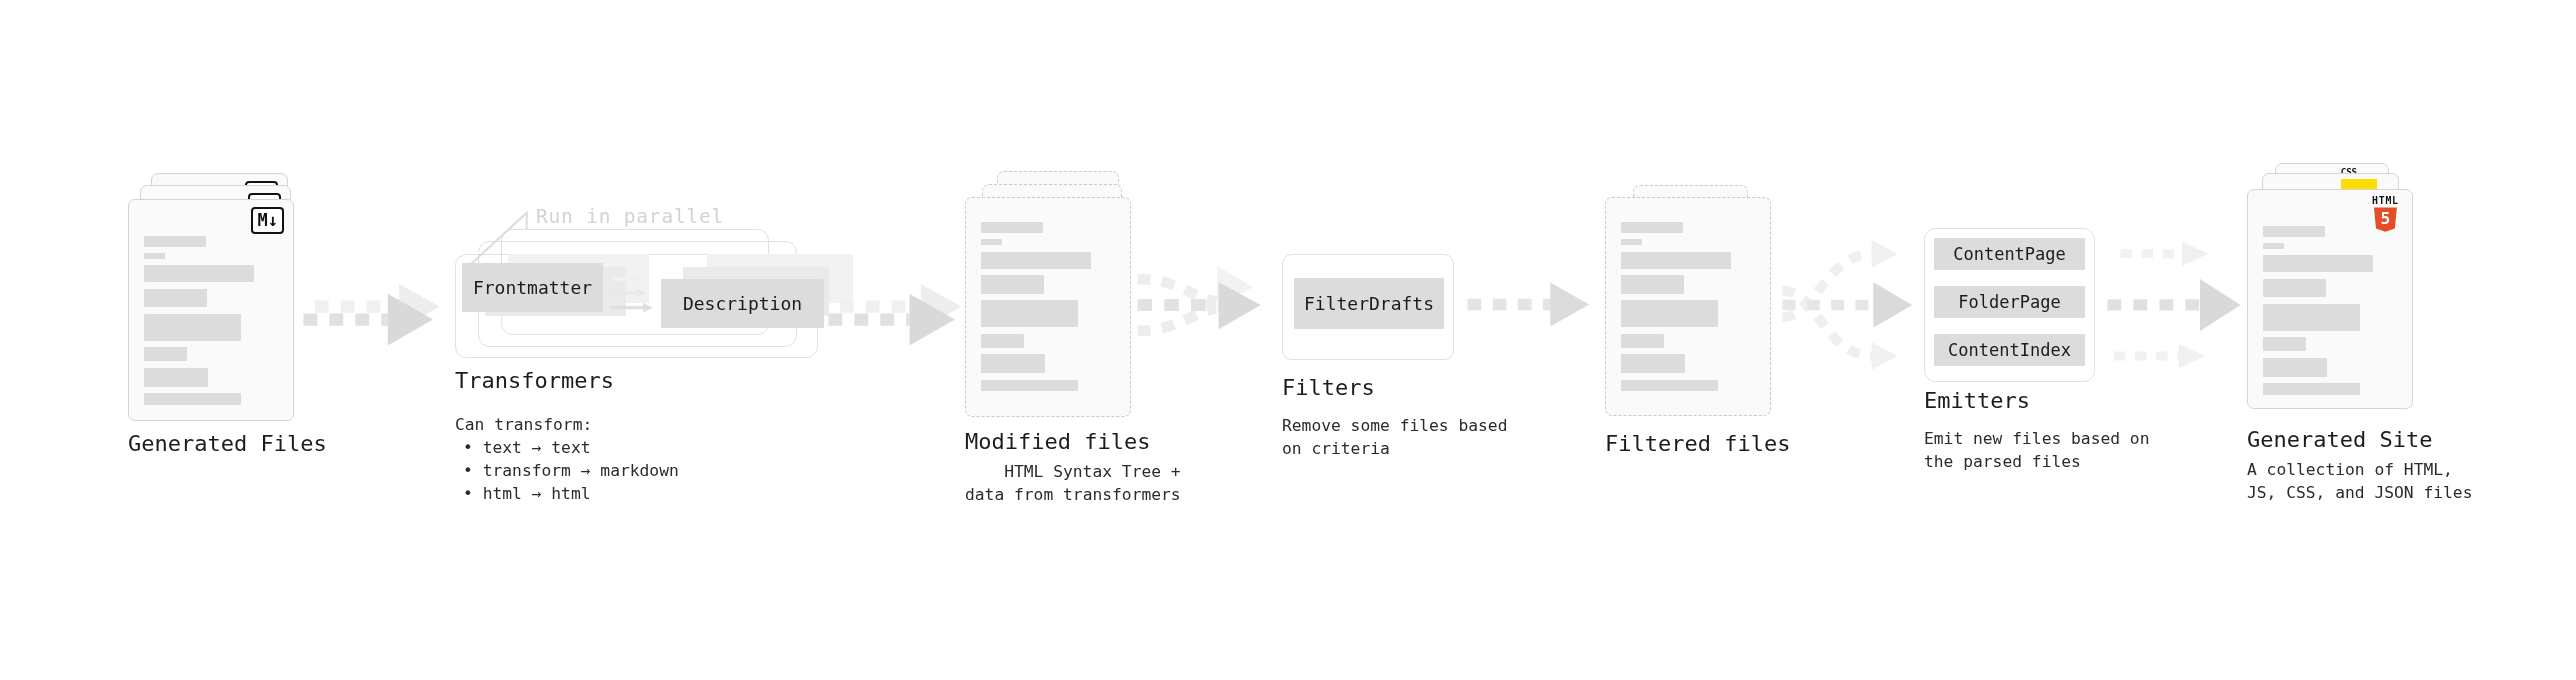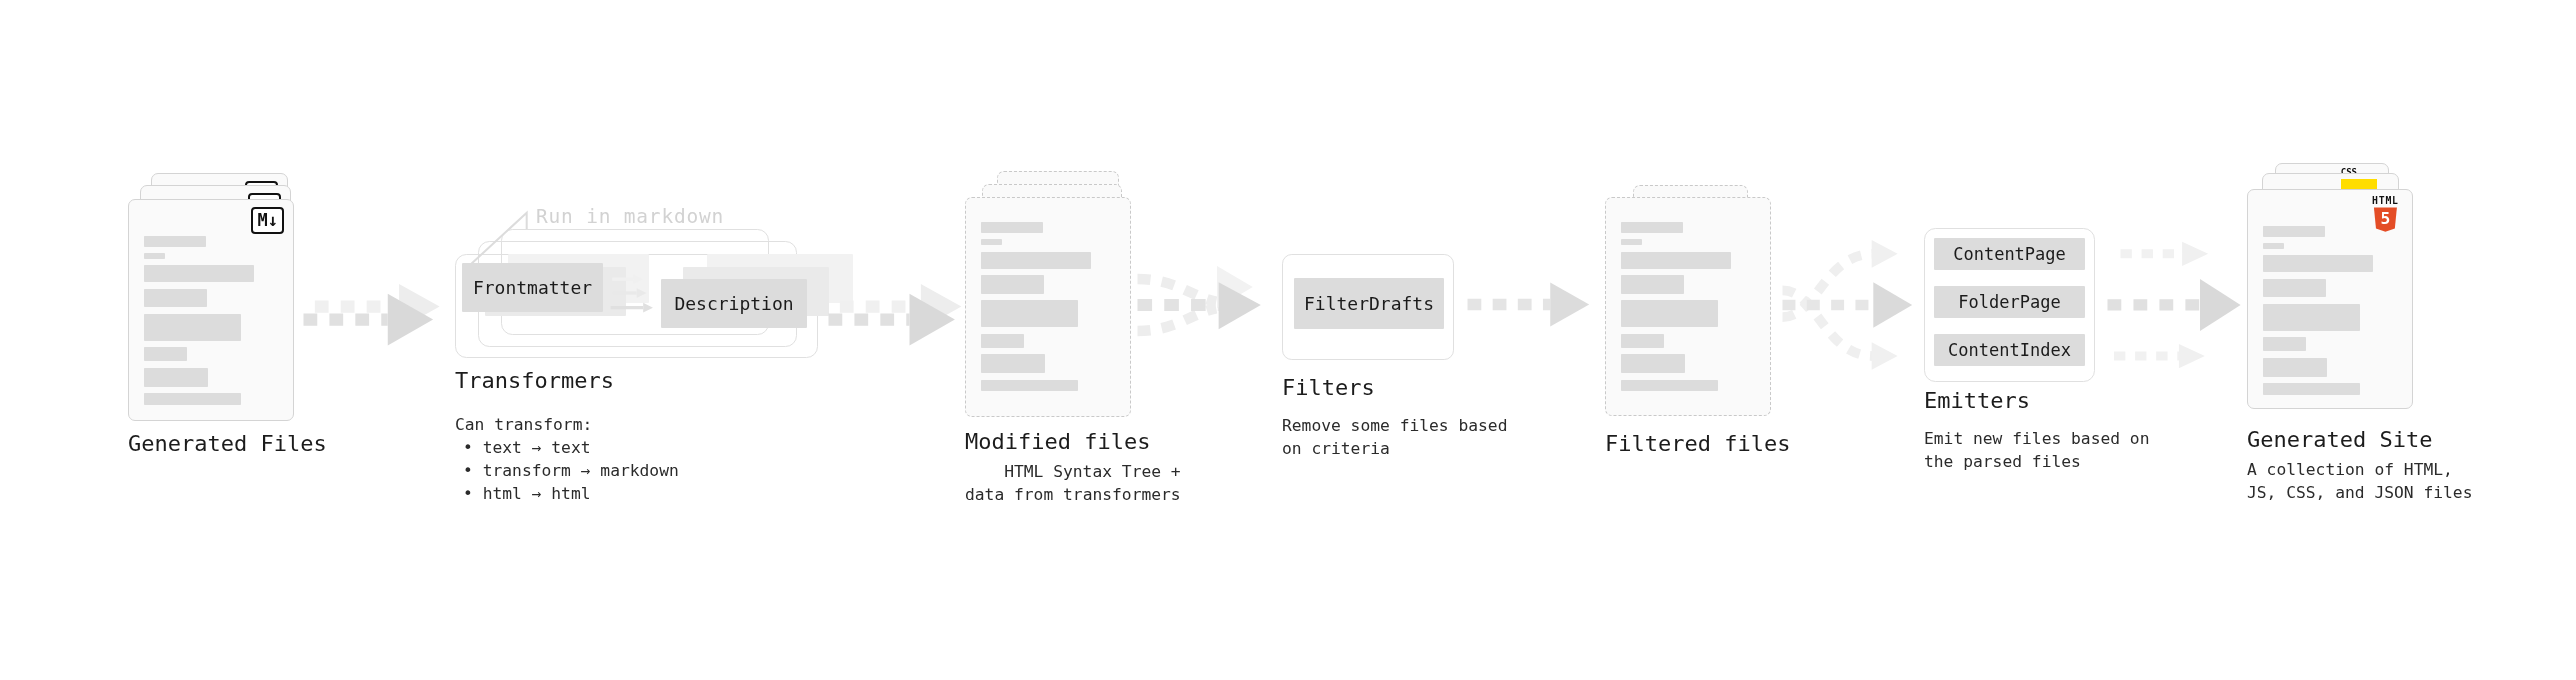--- a/index.html
+++ b/index.html
@@ -79,29 +79,29 @@
   </svg>
 
   <div>
     <div class="outline-box" style="left:501px; top:229px; width:268px; height:106px;"></div>
     <div class="outline-box" style="left:478px; top:241px; width:319px; height:106px;"></div>
     <div class="outline-box" style="left:455px; top:254px; width:363px; height:104px;"></div>
 
     <svg style="left:455px; top:199px;" width="98" height="77" viewBox="0 0 120 95">
       <polyline points="12,87 88,17 88,37" fill="none" stroke="#dcdcdc" stroke-width="2.5"></polyline>
     </svg>
-    <div class="callout-text" style="left:536px; top:205px;">Run in markdown</div>
+    <div class="callout-text" style="left:536px; top:205px;">Run in parallel</div>
 
     <div class="chip ghost2" style="left:508px; top:254px; width:141px; height:49px;"></div>
     <div class="chip ghost1" style="left:485px; top:267px; width:141px; height:49px;"></div>
     <div class="chip" style="left:462px; top:263px; width:141px; height:49px;">Frontmatter</div>
 
     <div class="chip ghost2" style="left:707px; top:254px; width:146px; height:49px;"></div>
     <div class="chip ghost1" style="left:683px; top:267px; width:146px; height:49px;"></div>
-    <div class="chip" style="left:661px; top:279px; width:146px; height:49px;">Description</div>
+    <div class="chip" style="left:661px; top:279px; width:163px; height:49px;">Description</div>
 
     <svg style="left:609px; top:271px;" width="57" height="49" viewBox="0 0 70 60">
       <line x1="4" y1="10" x2="30" y2="10" stroke="#f0f0f0" stroke-width="4"></line>
         <polygon points="30,4 30,16 42,10" fill="#f0f0f0"></polygon>
       <line x1="4" y1="27" x2="34" y2="27" stroke="#e9e9e9" stroke-width="4"></line>
         <polygon points="34,21 34,33 46,27" fill="#e9e9e9"></polygon>
       <line x1="2" y1="45" x2="42" y2="45" stroke="#e0e0e0" stroke-width="4"></line>
         <polygon points="42,39 42,51 54,45" fill="#e0e0e0"></polygon>
     </svg>
 

